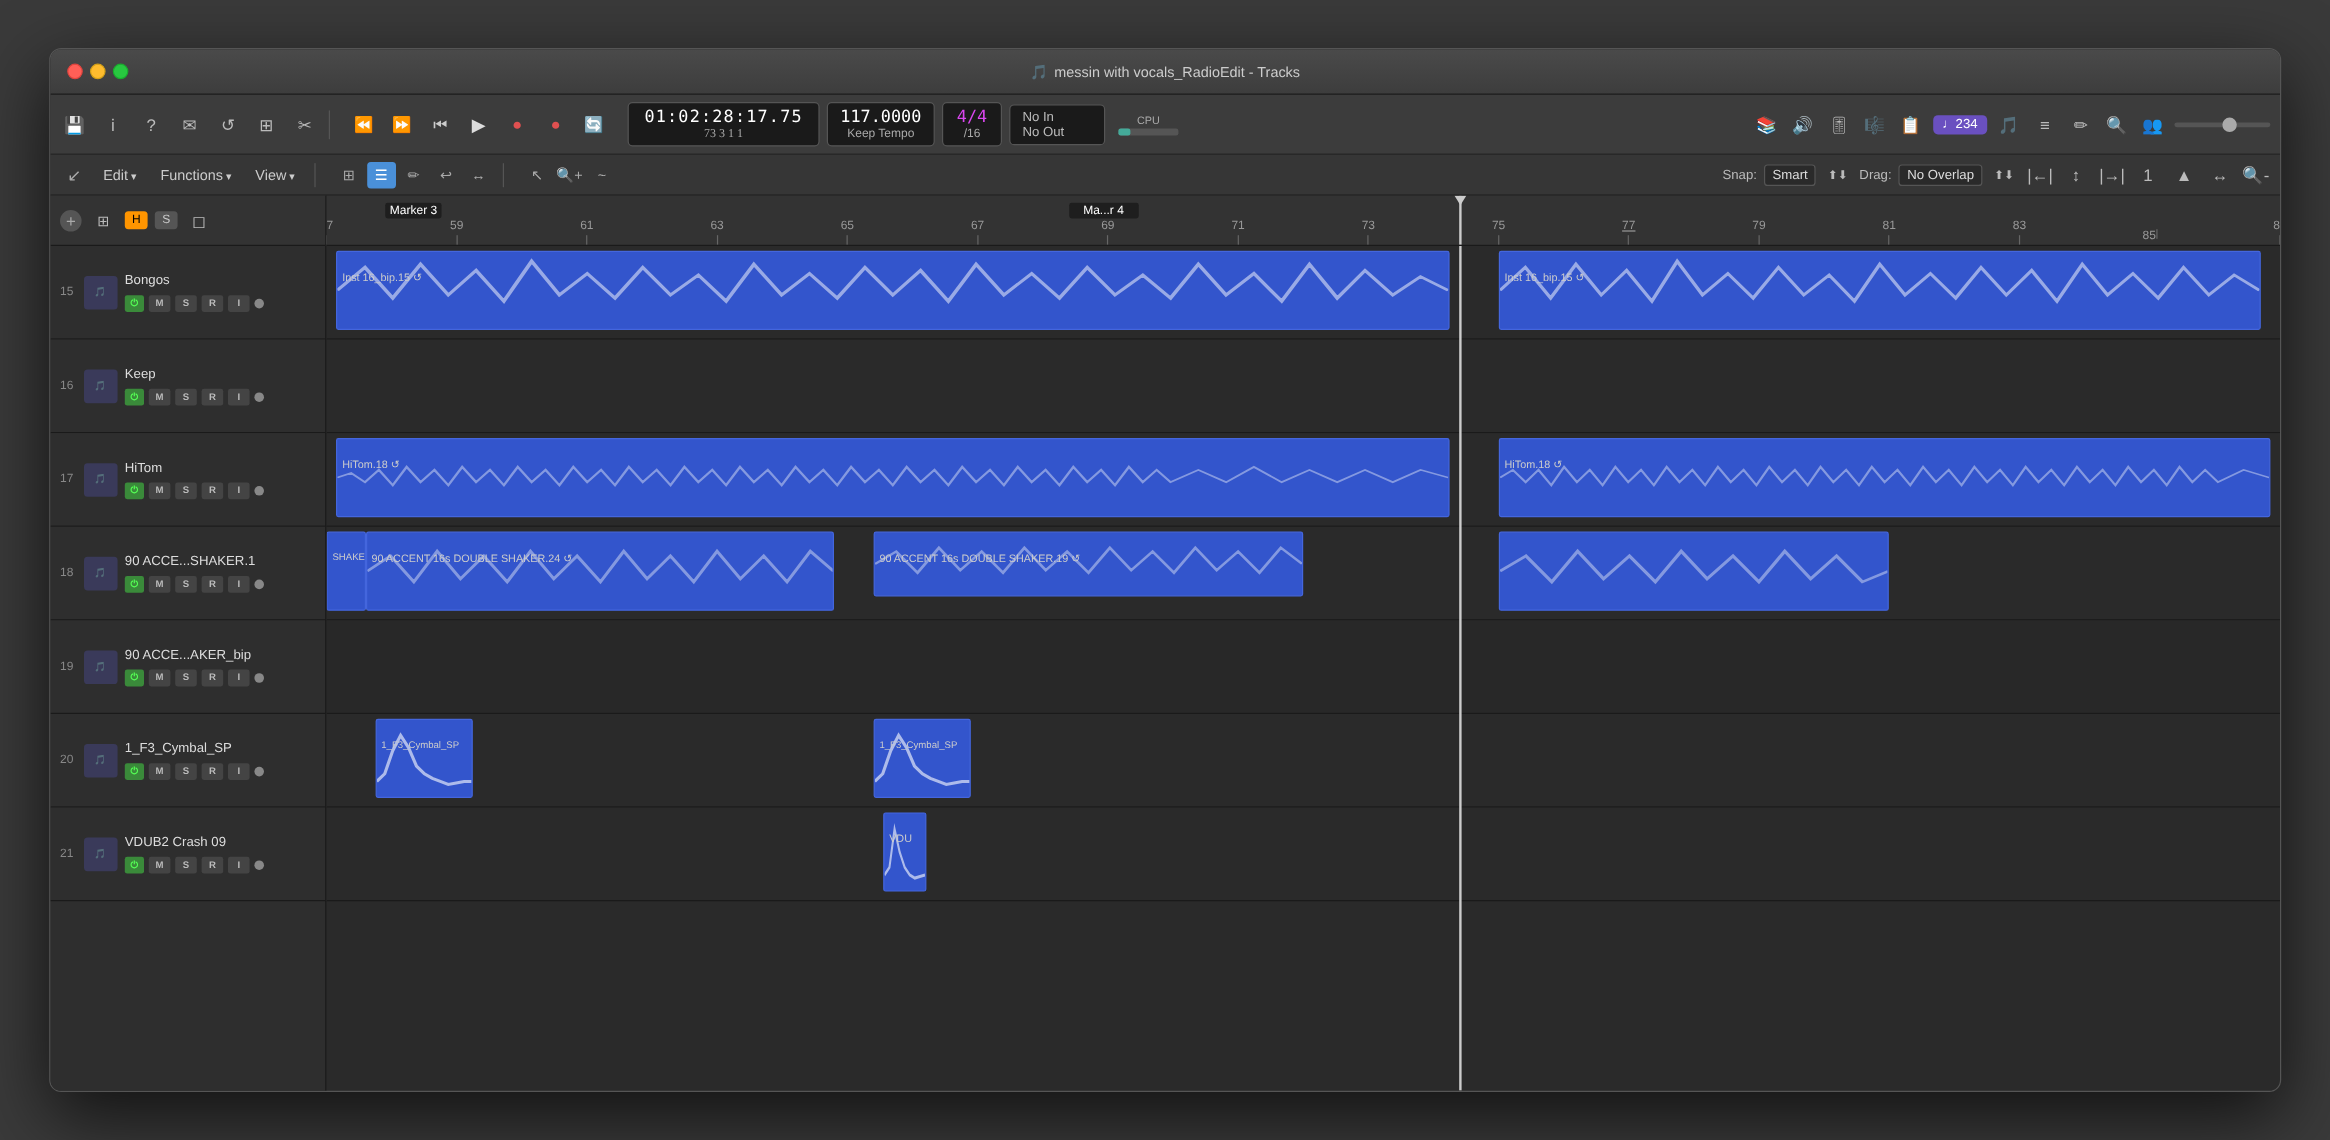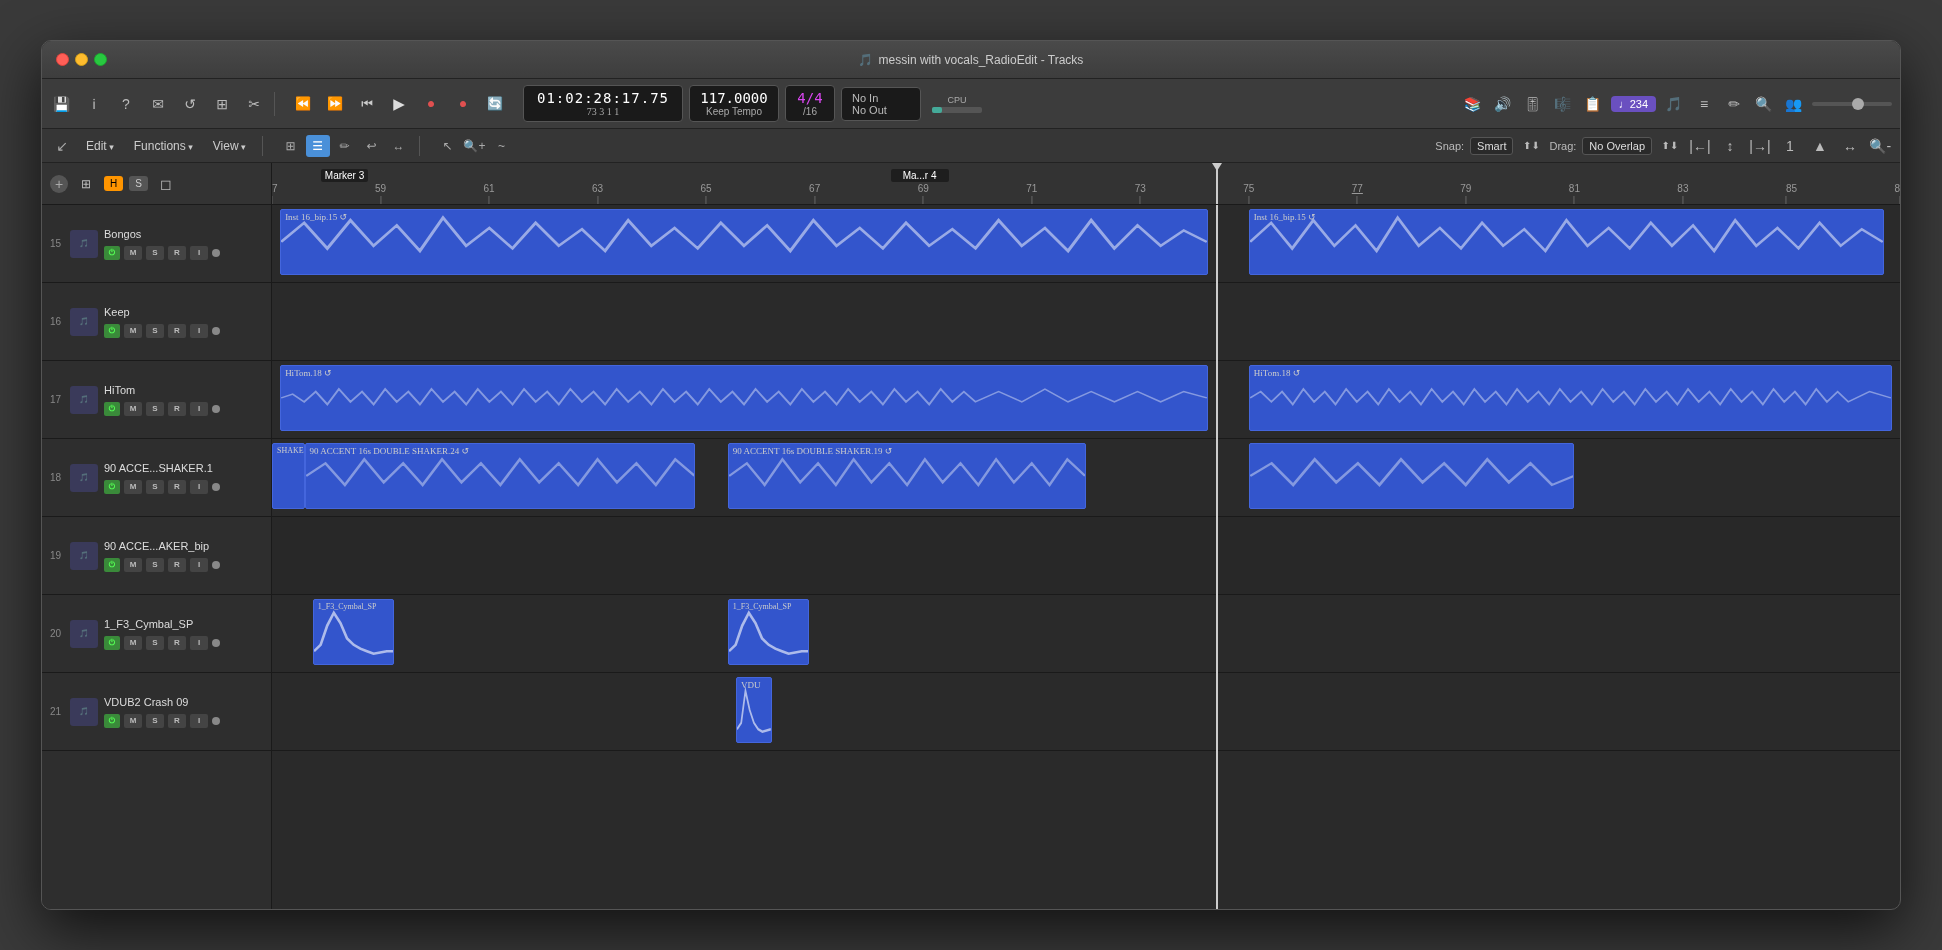--- a/index.html
+++ b/index.html
@@ -436,27 +436,26 @@
       border-radius: 2px;
       overflow: hidden;
       cursor: pointer;
     }
     .clip-blue {
       background: #3355cc;
       border: 1px solid #4466dd;
     }
     .clip-label {
       position: absolute;
-      top: 2px;
+      top: 16px;
       left: 4px;
       font-size: 9px;
       color: #ccc;
       white-space: nowrap;
       z-index: 2;
-      font-family: Liberation Serif, serif;
     }
     .playhead-line {
       position: absolute;
       top: 0;
       bottom: 0;
       width: 2px;
       background: #ccc;
       z-index: 20;
       pointer-events: none;
     }
@@ -788,21 +787,21 @@
                 <div style="width:1px;height:8px;background:#666;"></div>
               </div>
               <div style="position: absolute; left: 80%; bottom: 0px; display: flex; flex-direction: column; align-items: center; transform: translateX(-50%);">
                 <span style="font-size:10px;color:#999;margin-bottom:2px;">81</span>
                 <div style="width:1px;height:8px;background:#666;"></div>
               </div>
               <div style="position: absolute; left: 86.6667%; bottom: 0px; display: flex; flex-direction: column; align-items: center; transform: translateX(-50%);">
                 <span style="font-size:10px;color:#999;margin-bottom:2px;">83</span>
                 <div style="width:1px;height:8px;background:#666;"></div>
               </div>
-              <div style="position: absolute; left: 93.3333%; bottom: 0px; display: flex; flex-direction: column; transform: translateX(-50%);">
+              <div style="position: absolute; left: 93.3333%; bottom: 0px; display: flex; flex-direction: row; transform: translateX(-50%);">
                 <span style="font-size:10px;color:#999;margin-bottom:2px;">85</span>
                 <div style="width:1px;height:8px;background:#666;"></div>
               </div>
               <div style="position: absolute; left: 100%; bottom: 0px; display: flex; flex-direction: column; align-items: center; transform: translateX(-50%);">
                 <span style="font-size:10px;color:#999;margin-bottom:2px;">87</span>
                 <div style="width:1px;height:8px;background:#666;"></div>
               </div>
             </div>
         </div>
 
@@ -855,21 +854,21 @@
             <div class="clip-label" style="font-size:8px;">SHAKER.</div>
           </div>
 
           <div class="audio-clip clip-blue" style="left:2%;width:24%;top:4px;height:66px;">
             <div class="clip-label">90 ACCENT 16s DOUBLE SHAKER.24 ↺</div>
             <svg class="waveform-svg" viewBox="0 0 200 50" preserveAspectRatio="none">
               <polyline points="0,25 10,15 20,32 30,12 40,30 50,15 60,32 70,12 80,30 90,15 100,32 110,12 120,30 130,15 140,32 150,12 160,30 170,15 180,32 190,12 200,25" fill="none" stroke="rgba(255,255,255,0.4)" stroke-width="1.5"></polyline>
             </svg>
           </div>
 
-          <div class="audio-clip clip-blue" style="left:28%;width:22%;top:4px;height:66px;">
+          <div class="audio-clip clip-blue" style="left:28%;width:22%;top:4px;height:54px;">
             <div class="clip-label">90 ACCENT 16s DOUBLE SHAKER.19 ↺</div>
             <svg class="waveform-svg" viewBox="0 0 200 50" preserveAspectRatio="none">
               <polyline points="0,25 10,15 20,32 30,12 40,30 50,15 60,32 70,12 80,30 90,15 100,32 110,12 120,30 130,15 140,32 150,12 160,30 170,15 180,32 190,12 200,25" fill="none" stroke="rgba(255,255,255,0.4)" stroke-width="1.5"></polyline>
             </svg>
           </div>
 
           <div class="audio-clip clip-blue" style="left:60%;width:20%;top:4px;height:66px;">
             <svg class="waveform-svg" viewBox="0 0 150 50" preserveAspectRatio="none">
               <polyline points="0,25 10,15 20,32 30,12 40,30 50,15 60,32 70,12 80,30 90,15 100,32 110,12 120,30 130,15 140,32 150,25" fill="none" stroke="rgba(255,255,255,0.4)" stroke-width="1.5"></polyline>
             </svg>

